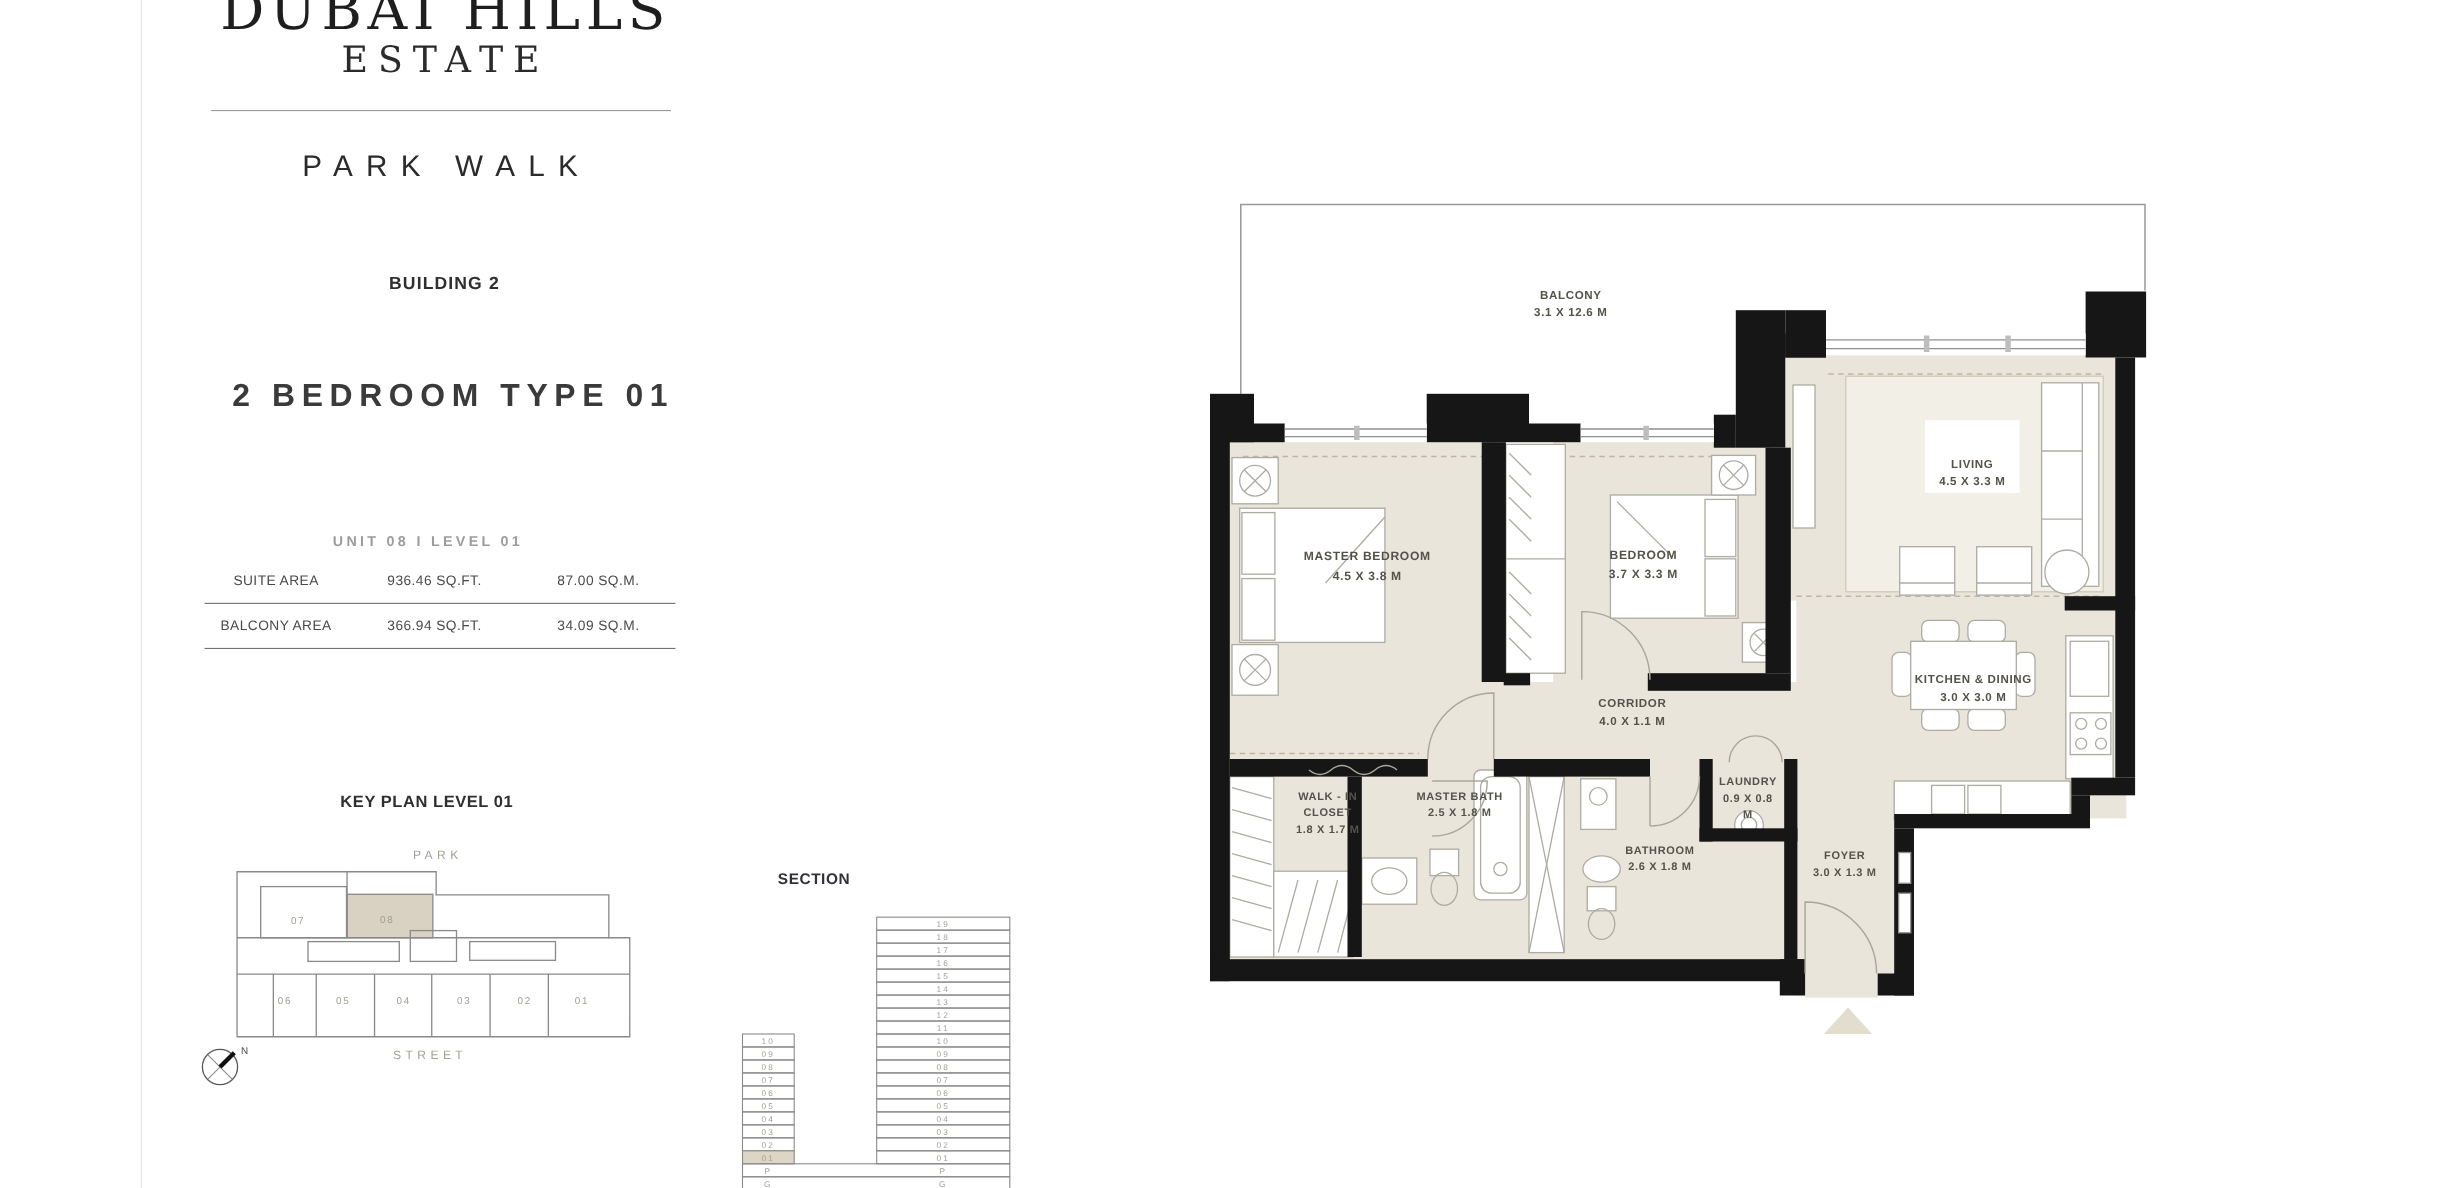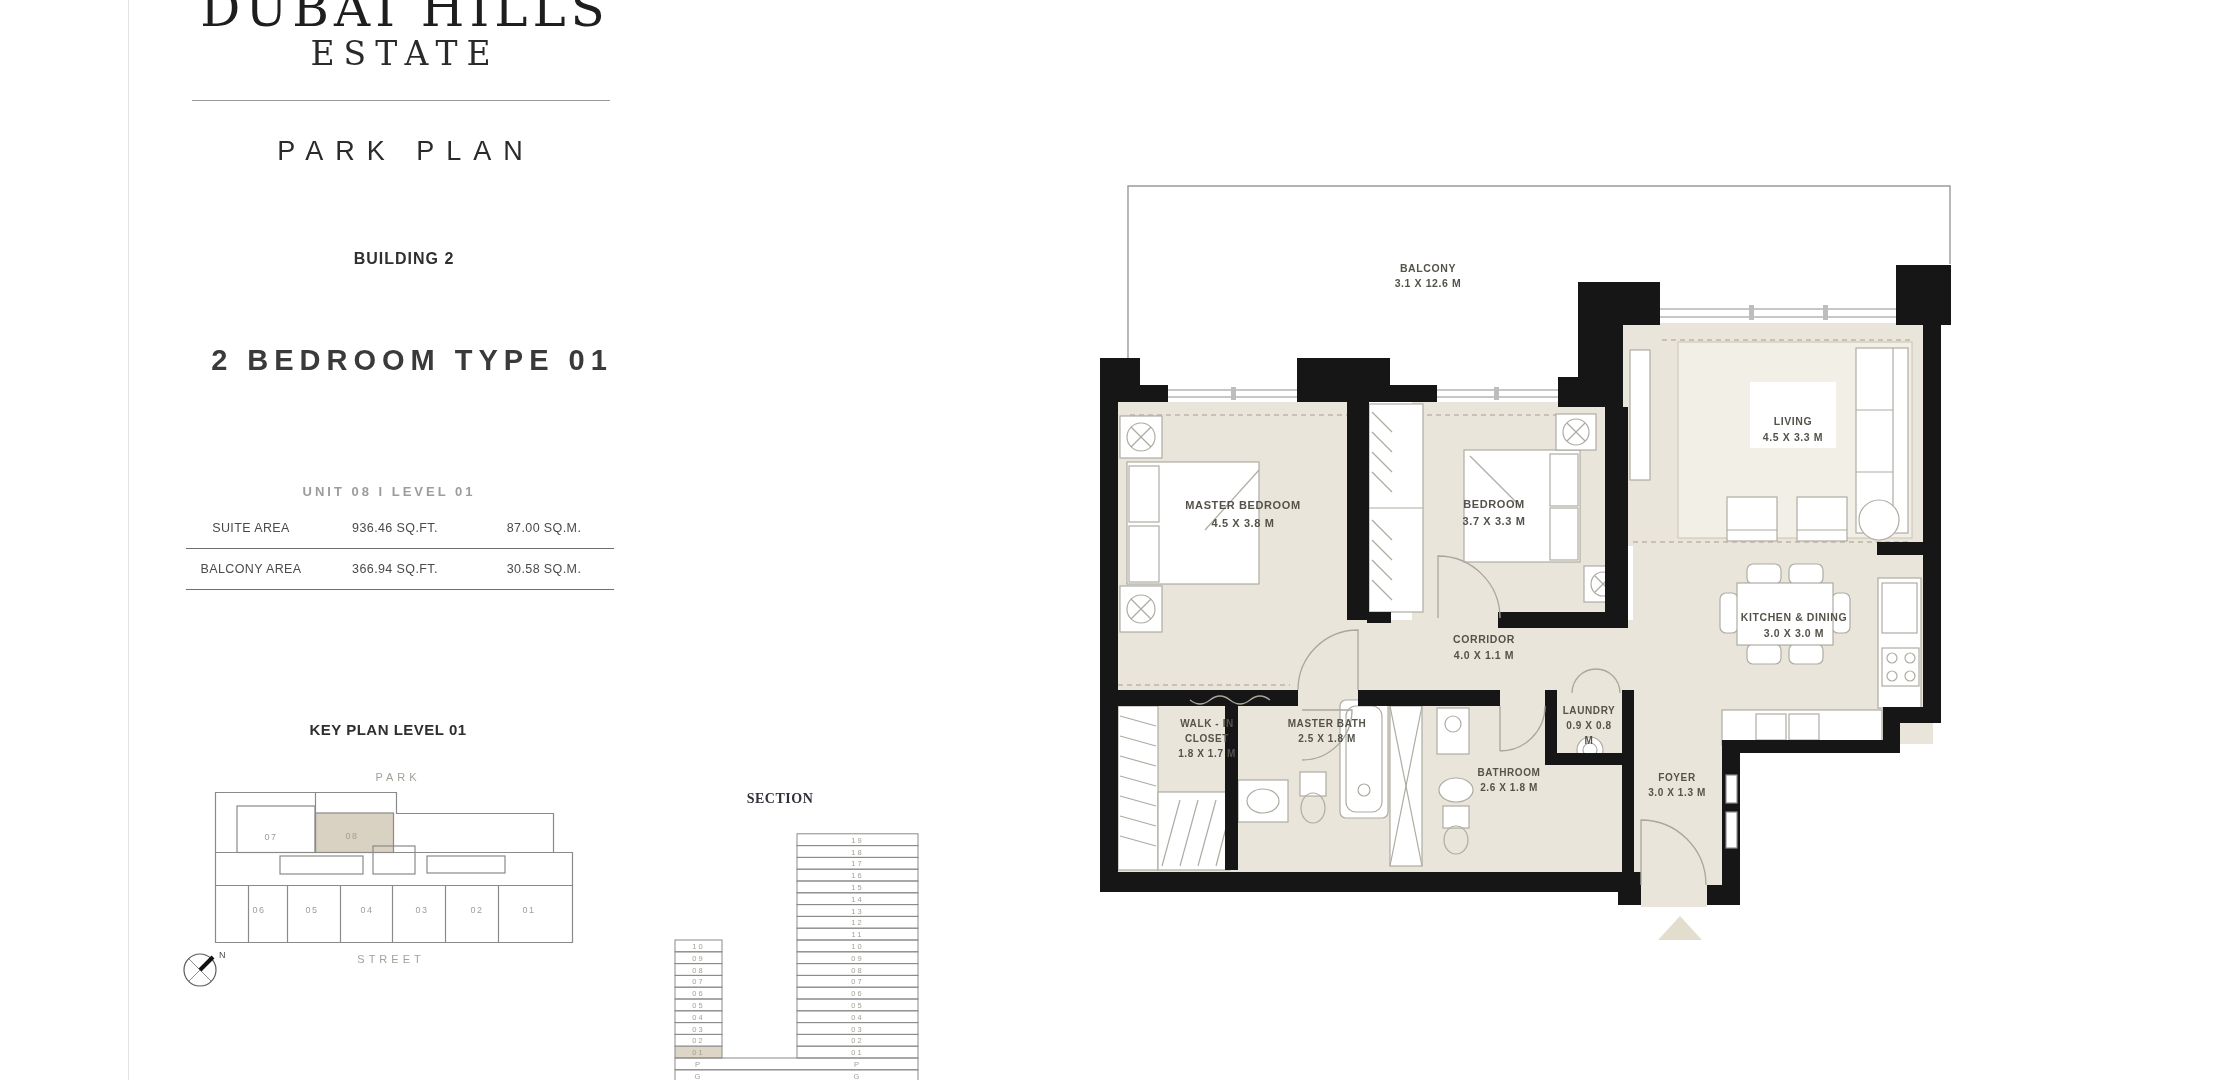--- a/index.html
+++ b/index.html
@@ -27,36 +27,36 @@
 </head>
 <body>
 
 <div id="page">
 
   <div class="abs" style="left:128px;top:0;width:1px;height:1080px;background:#e3e3e3;"></div>
 
   <div class="abs ctr logo-main" style="left:405px;top:-16px;">DUBAI HILLS</div>
   <div class="abs ctr logo-sub" style="left:405px;top:34px;">ESTATE</div>
   <div class="abs rule" style="left:192px;top:100px;width:418px;"></div>
-  <div class="abs ctr project" style="left:406px;top:136px;">PARK PLAN</div>
+  <div class="abs ctr project" style="left:406px;top:136px;">PARK WALK</div>
   <div class="abs ctr building" style="left:404px;top:250px;">BUILDING 2</div>
   <div class="abs ctr type-title" style="left:386px;top:344px;">2 BEDROOM TYPE 01</div>
   <div class="abs ctr unit-level" style="left:389px;top:484px;">UNIT 08 I LEVEL 01</div>
 
   <div id="area-table" class="abs">
     <div class="arow">
       <div>SUITE AREA</div>
       <div>936.46 SQ.FT.</div>
       <div>87.00 SQ.M.</div>
     </div>
     <div class="aline"></div>
     <div class="arow">
       <div>BALCONY AREA</div>
       <div>366.94 SQ.FT.</div>
-      <div>30.58 SQ.M.</div>
+      <div>34.09 SQ.M.</div>
     </div>
     <div class="aline"></div>
   </div>
 
   <div class="abs ctr keyplan-title" style="left:388px;top:721px;">KEY PLAN LEVEL 01</div>
   <svg id="keyplan-svg" class="abs" style="left:180px;top:765px;" width="420" height="215" viewBox="180 765 420 215">
     <text x="398" y="781" text-anchor="middle" font-size="11" letter-spacing="4" fill="#a3a198">PARK</text>
     <g fill="none" stroke="#8a8a8a" stroke-width="1.2">
       <rect x="315.5" y="813" width="78" height="39.5" fill="#d9d1c1"></rect>
       <path d="M215.5,792.5 H396.5 V813.5 H553.5 V852.5 H572.5 V942.5 H215.5 Z"></path>
@@ -88,21 +88,21 @@
   </svg>
 
   <svg class="abs" style="left:175px;top:940px;" width="60" height="55" viewBox="175 940 60 55">
     <circle cx="200" cy="970" r="16" fill="none" stroke="#5a5a5a" stroke-width="1.2"></circle>
     <line x1="189" y1="959" x2="211" y2="981" stroke="#8a8a8a" stroke-width="1"></line>
     <line x1="189" y1="981" x2="211" y2="959" stroke="#8a8a8a" stroke-width="1"></line>
     <line x1="200" y1="970" x2="213" y2="957" stroke="#111" stroke-width="4"></line>
     <text x="219" y="958" font-size="9" fill="#4a4a4a">N</text>
   </svg>
 
-  <div class="abs ctr section-title" style="left:780px;top:791px;font-family:Liberation Serif, serif;">SECTION</div>
+  <div class="abs ctr section-title" style="left:740px;top:791px;">SECTION</div>
   <svg id="section-svg" class="abs" style="left:655px;top:820px;" width="290" height="260" viewBox="655 820 290 260">
       <rect x="675" y="940" width="47" height="11.8" fill="none" stroke="#8a8a8a" stroke-width="1"></rect>
       <text x="698.5" y="949" text-anchor="middle" font-size="7.5" letter-spacing="2" fill="#a39f93">10</text>
       <rect x="675" y="951.8" width="47" height="11.8" fill="none" stroke="#8a8a8a" stroke-width="1"></rect>
       <text x="698.5" y="960.8" text-anchor="middle" font-size="7.5" letter-spacing="2" fill="#a39f93">09</text>
       <rect x="675" y="963.6" width="47" height="11.8" fill="none" stroke="#8a8a8a" stroke-width="1"></rect>
       <text x="698.5" y="972.6" text-anchor="middle" font-size="7.5" letter-spacing="2" fill="#a39f93">08</text>
       <rect x="675" y="975.4" width="47" height="11.8" fill="none" stroke="#8a8a8a" stroke-width="1"></rect>
       <text x="698.5" y="984.4" text-anchor="middle" font-size="7.5" letter-spacing="2" fill="#a39f93">07</text>
       <rect x="675" y="987.2" width="47" height="11.8" fill="none" stroke="#8a8a8a" stroke-width="1"></rect>

